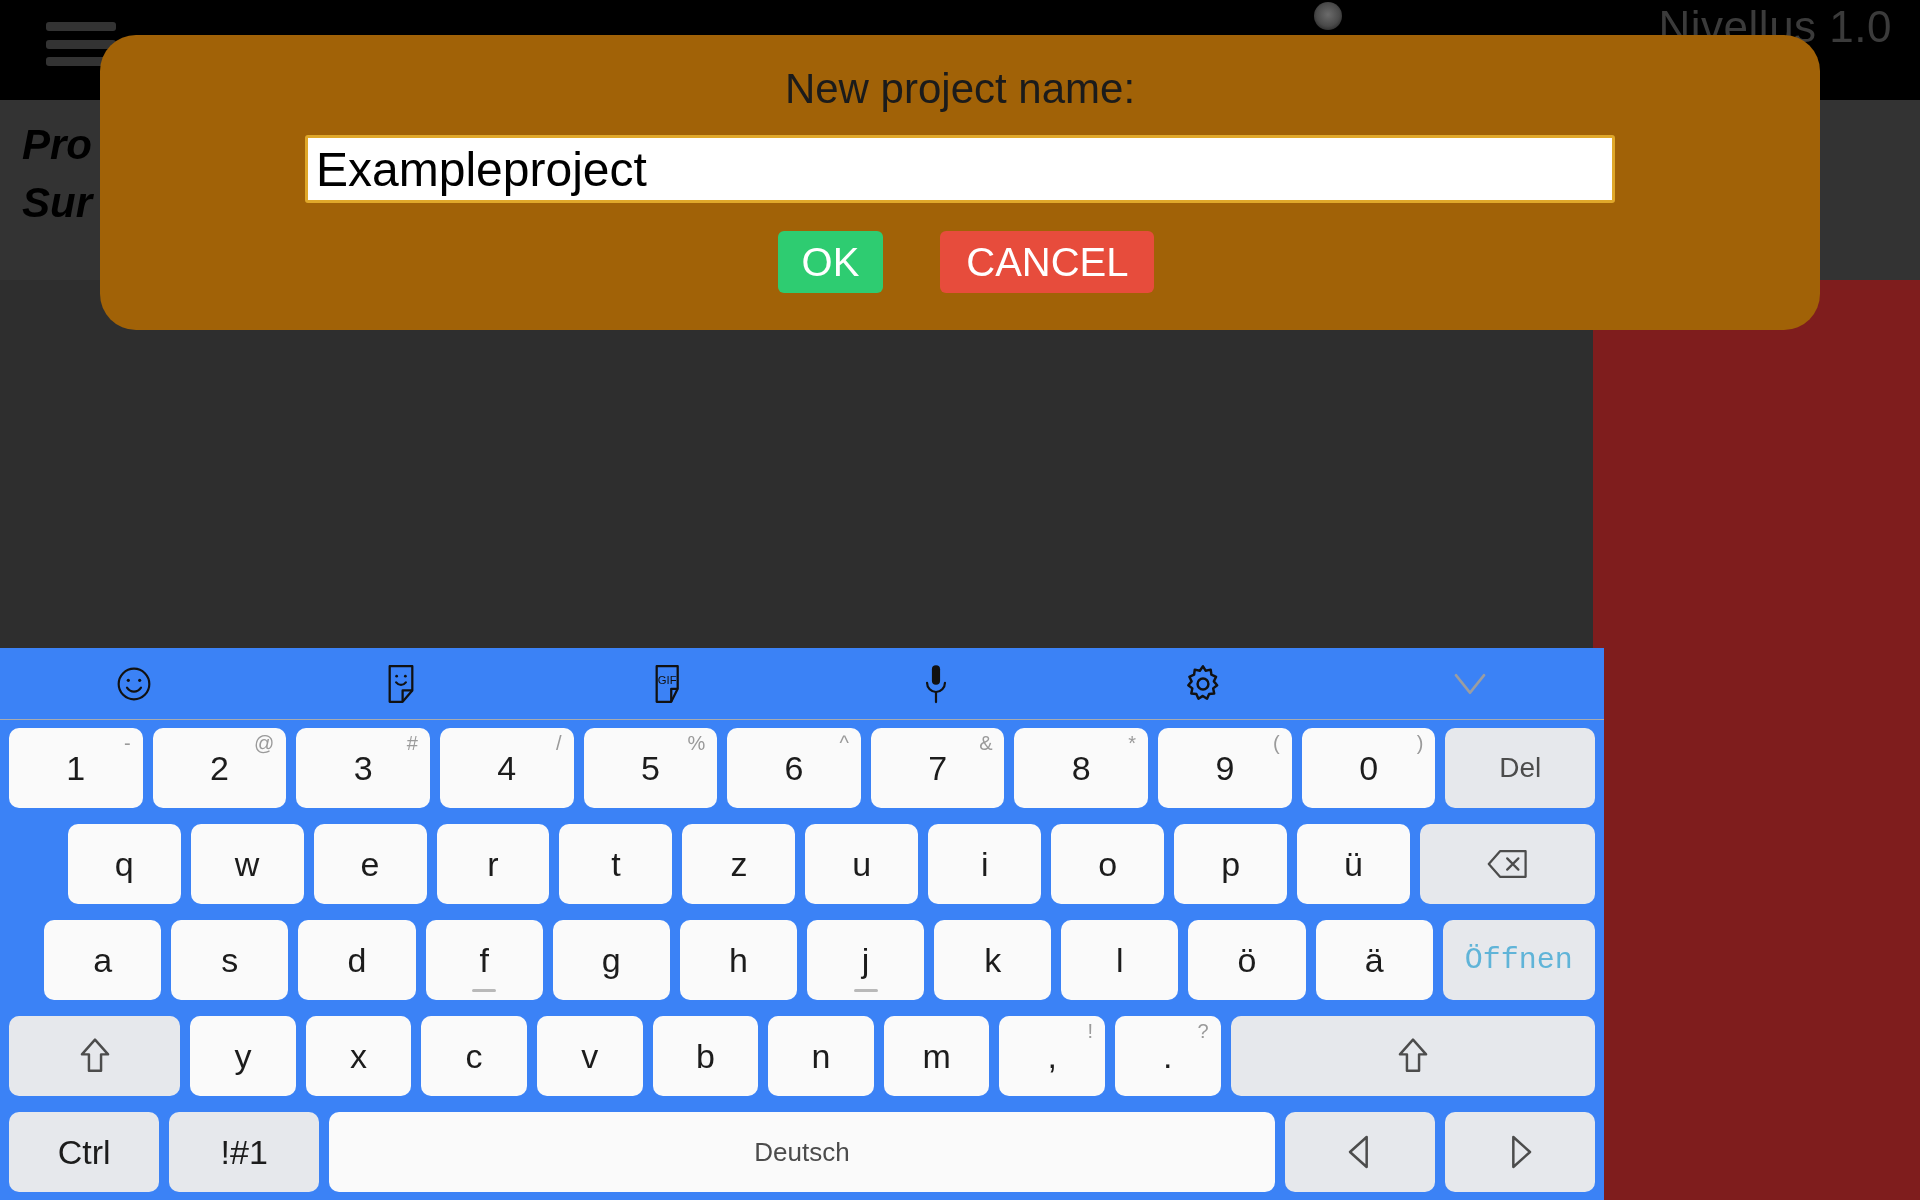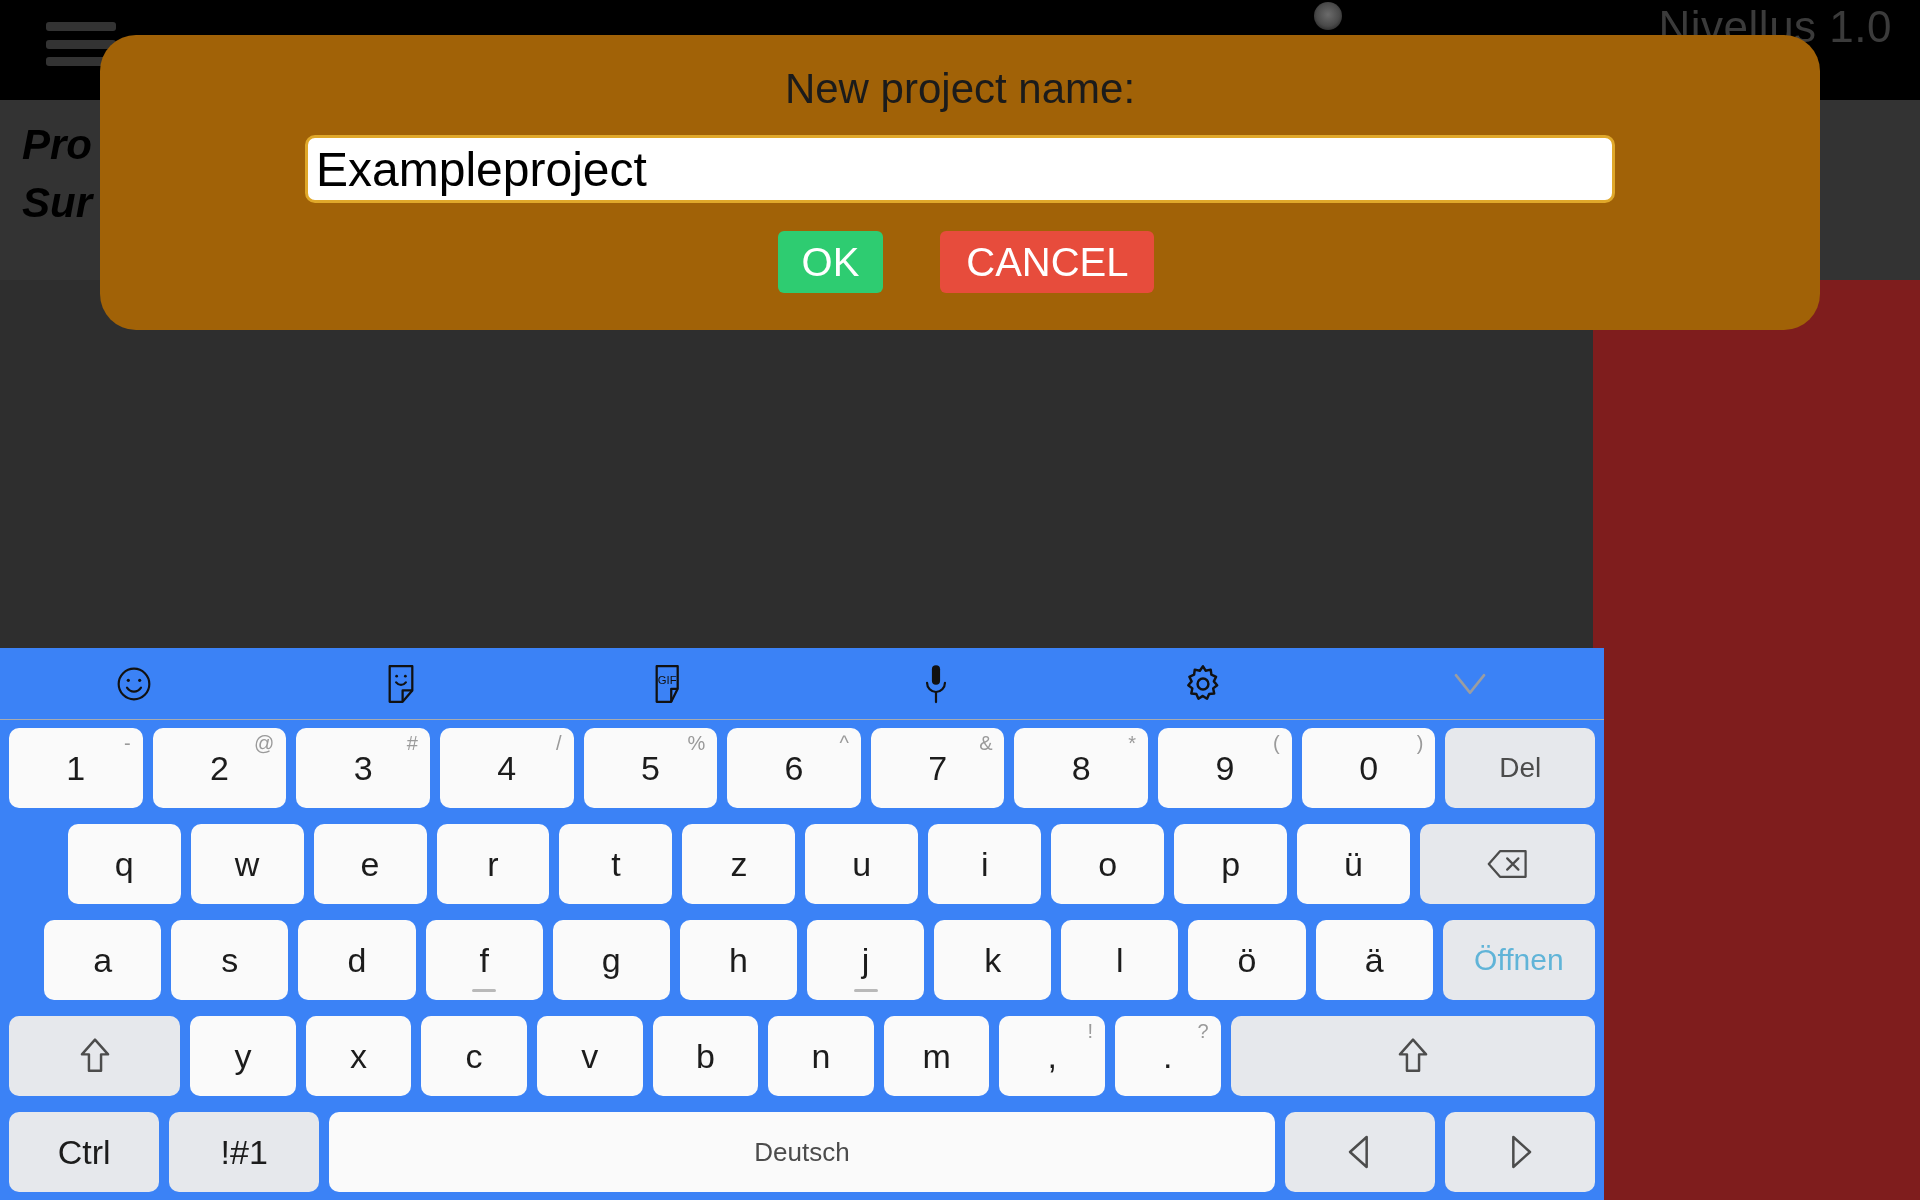--- a/index.html
+++ b/index.html
@@ -90,21 +90,21 @@
   }
   #dialog-input-wrap {
     margin: 20px 205px 0 205px;
   }
   #project-name-input {
     display: block;
     width: 1310px;
     height: 68px;
     background: #ffffff;
     border: 3px solid #e0a82a;
-    border-radius: 10px;
+    border-radius: 3px;
     font-family: "Liberation Sans", sans-serif;
     font-size: 48px;
     color: #000000;
     padding: 0 8px;
     line-height: 62px;
     outline: none;
   }
   #dialog-buttons {
     display: flex;
     justify-content: center;
@@ -194,21 +194,21 @@
   .key.del   { color: #4c4c4c; font-size: 28px; }
   .key svg { display: block; }
 
   
   .w-num { flex: 1 1 0; }
   .w-del { flex: 1.12 1 0; }
   .w-let { flex: 1 1 0; }
   .w-back { flex: 1.55 1 0; }
   .w-pad-s { flex: 0.52 1 0; }
   .w-pad-m { flex: 0.30 1 0; }
-  .w-enter { flex: 1.30 1 0; }
+  .w-enter { flex: 1.30 1 0; font-family: Liberation Mono, monospace; }
   .w-shift { flex: 1.62 1 0; }
   .w-shiftr { flex: 3.45 1 0; }
   .w-ctrl { flex: 1.62 1 0; }
   .w-sym { flex: 1.62 1 0; }
   .w-space { flex: 10.2 1 0; }
   .w-arrow { flex: 1.62 1 0; }
 </style>
 </head>
 <body>
 

